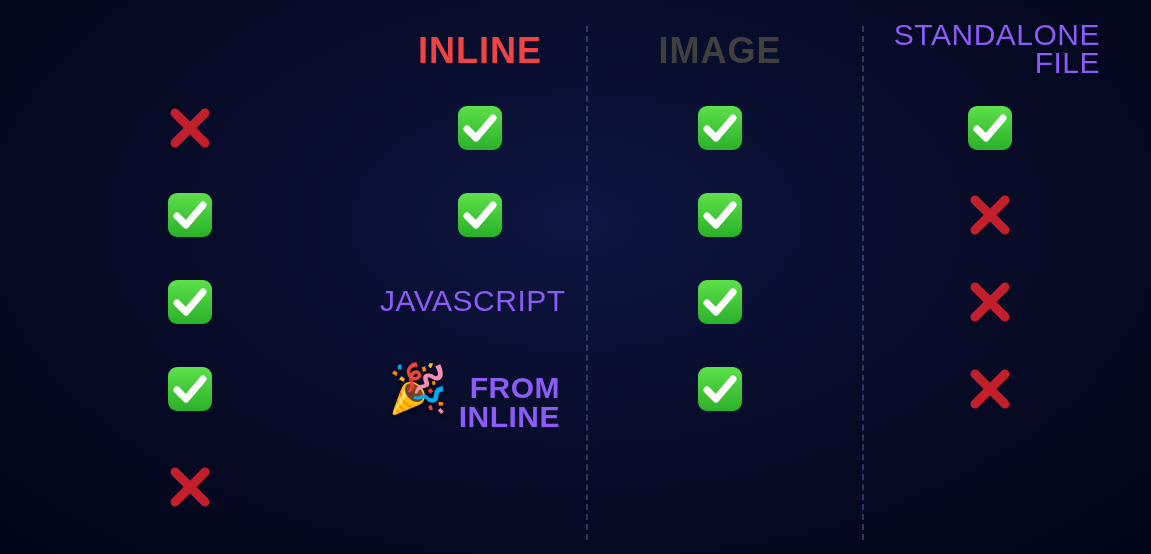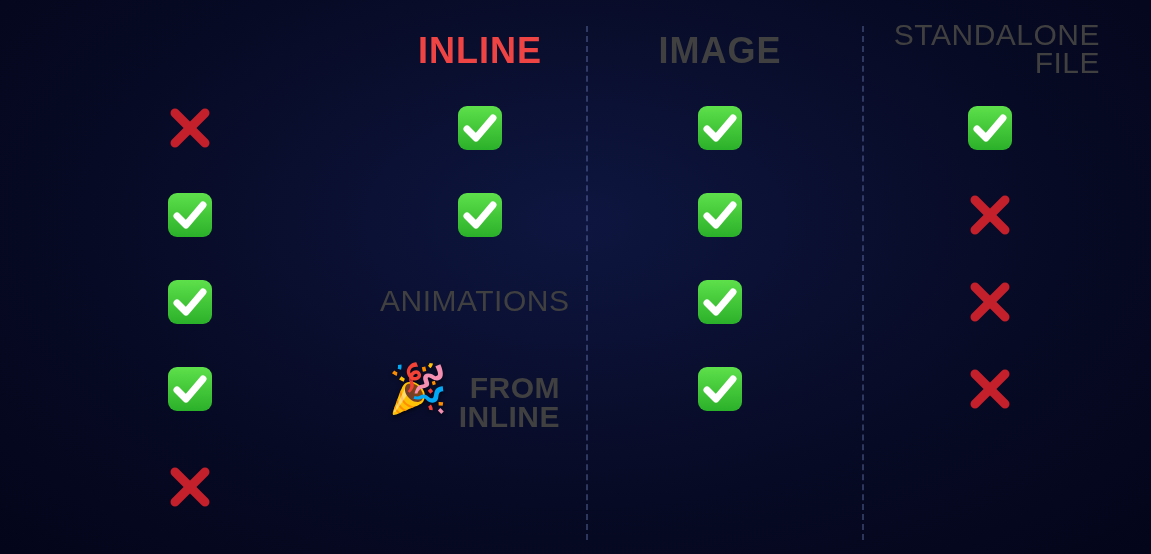--- a/index.html
+++ b/index.html
@@ -30,21 +30,21 @@
     letter-spacing: 1px;
     font-stretch: condensed;
     line-height: 1;
     margin-top: 4px;
   }
   .hdr-inline  { color: #ef4444; }
   .hdr-image   { color: #404040; }
   .hdr-object  { color: #ee2558; }
 
   .row-label {
-    color: #404040;
+    color: #8b5cf6;
     font-weight: 500;
     font-size: 30px;
     text-align: right;
     padding-right: 20px;
     font-stretch: condensed;
     letter-spacing: 0.5px;
     line-height: 0.95;
   }
   .row-label.highlight {
     font-weight: 900;
@@ -173,21 +173,21 @@
           <line x1="38" y1="8" x2="8" y2="38"></line>
         </svg>
     </div>
     <div class="cell">
       <svg class="icon chk" viewBox="0 0 46 46">
           <rect class="bg" x="1" y="1" width="44" height="44" rx="9"></rect>
           <path class="tick" d="M10 24 L19 33 L36 13"></path>
         </svg>
     </div>
 
-    <div class="row-label">ANIMATIONS</div>
+    <div class="row-label">JAVASCRIPT</div>
     <div class="cell">
       <svg class="icon chk" viewBox="0 0 46 46">
           <rect class="bg" x="1" y="1" width="44" height="44" rx="9"></rect>
           <path class="tick" d="M10 24 L19 33 L36 13"></path>
         </svg>
     </div>
     <div class="cell">
       <svg class="icon crs" viewBox="0 0 46 46">
           <line x1="8" y1="8" x2="38" y2="38"></line>
           <line x1="38" y1="8" x2="8" y2="38"></line>

